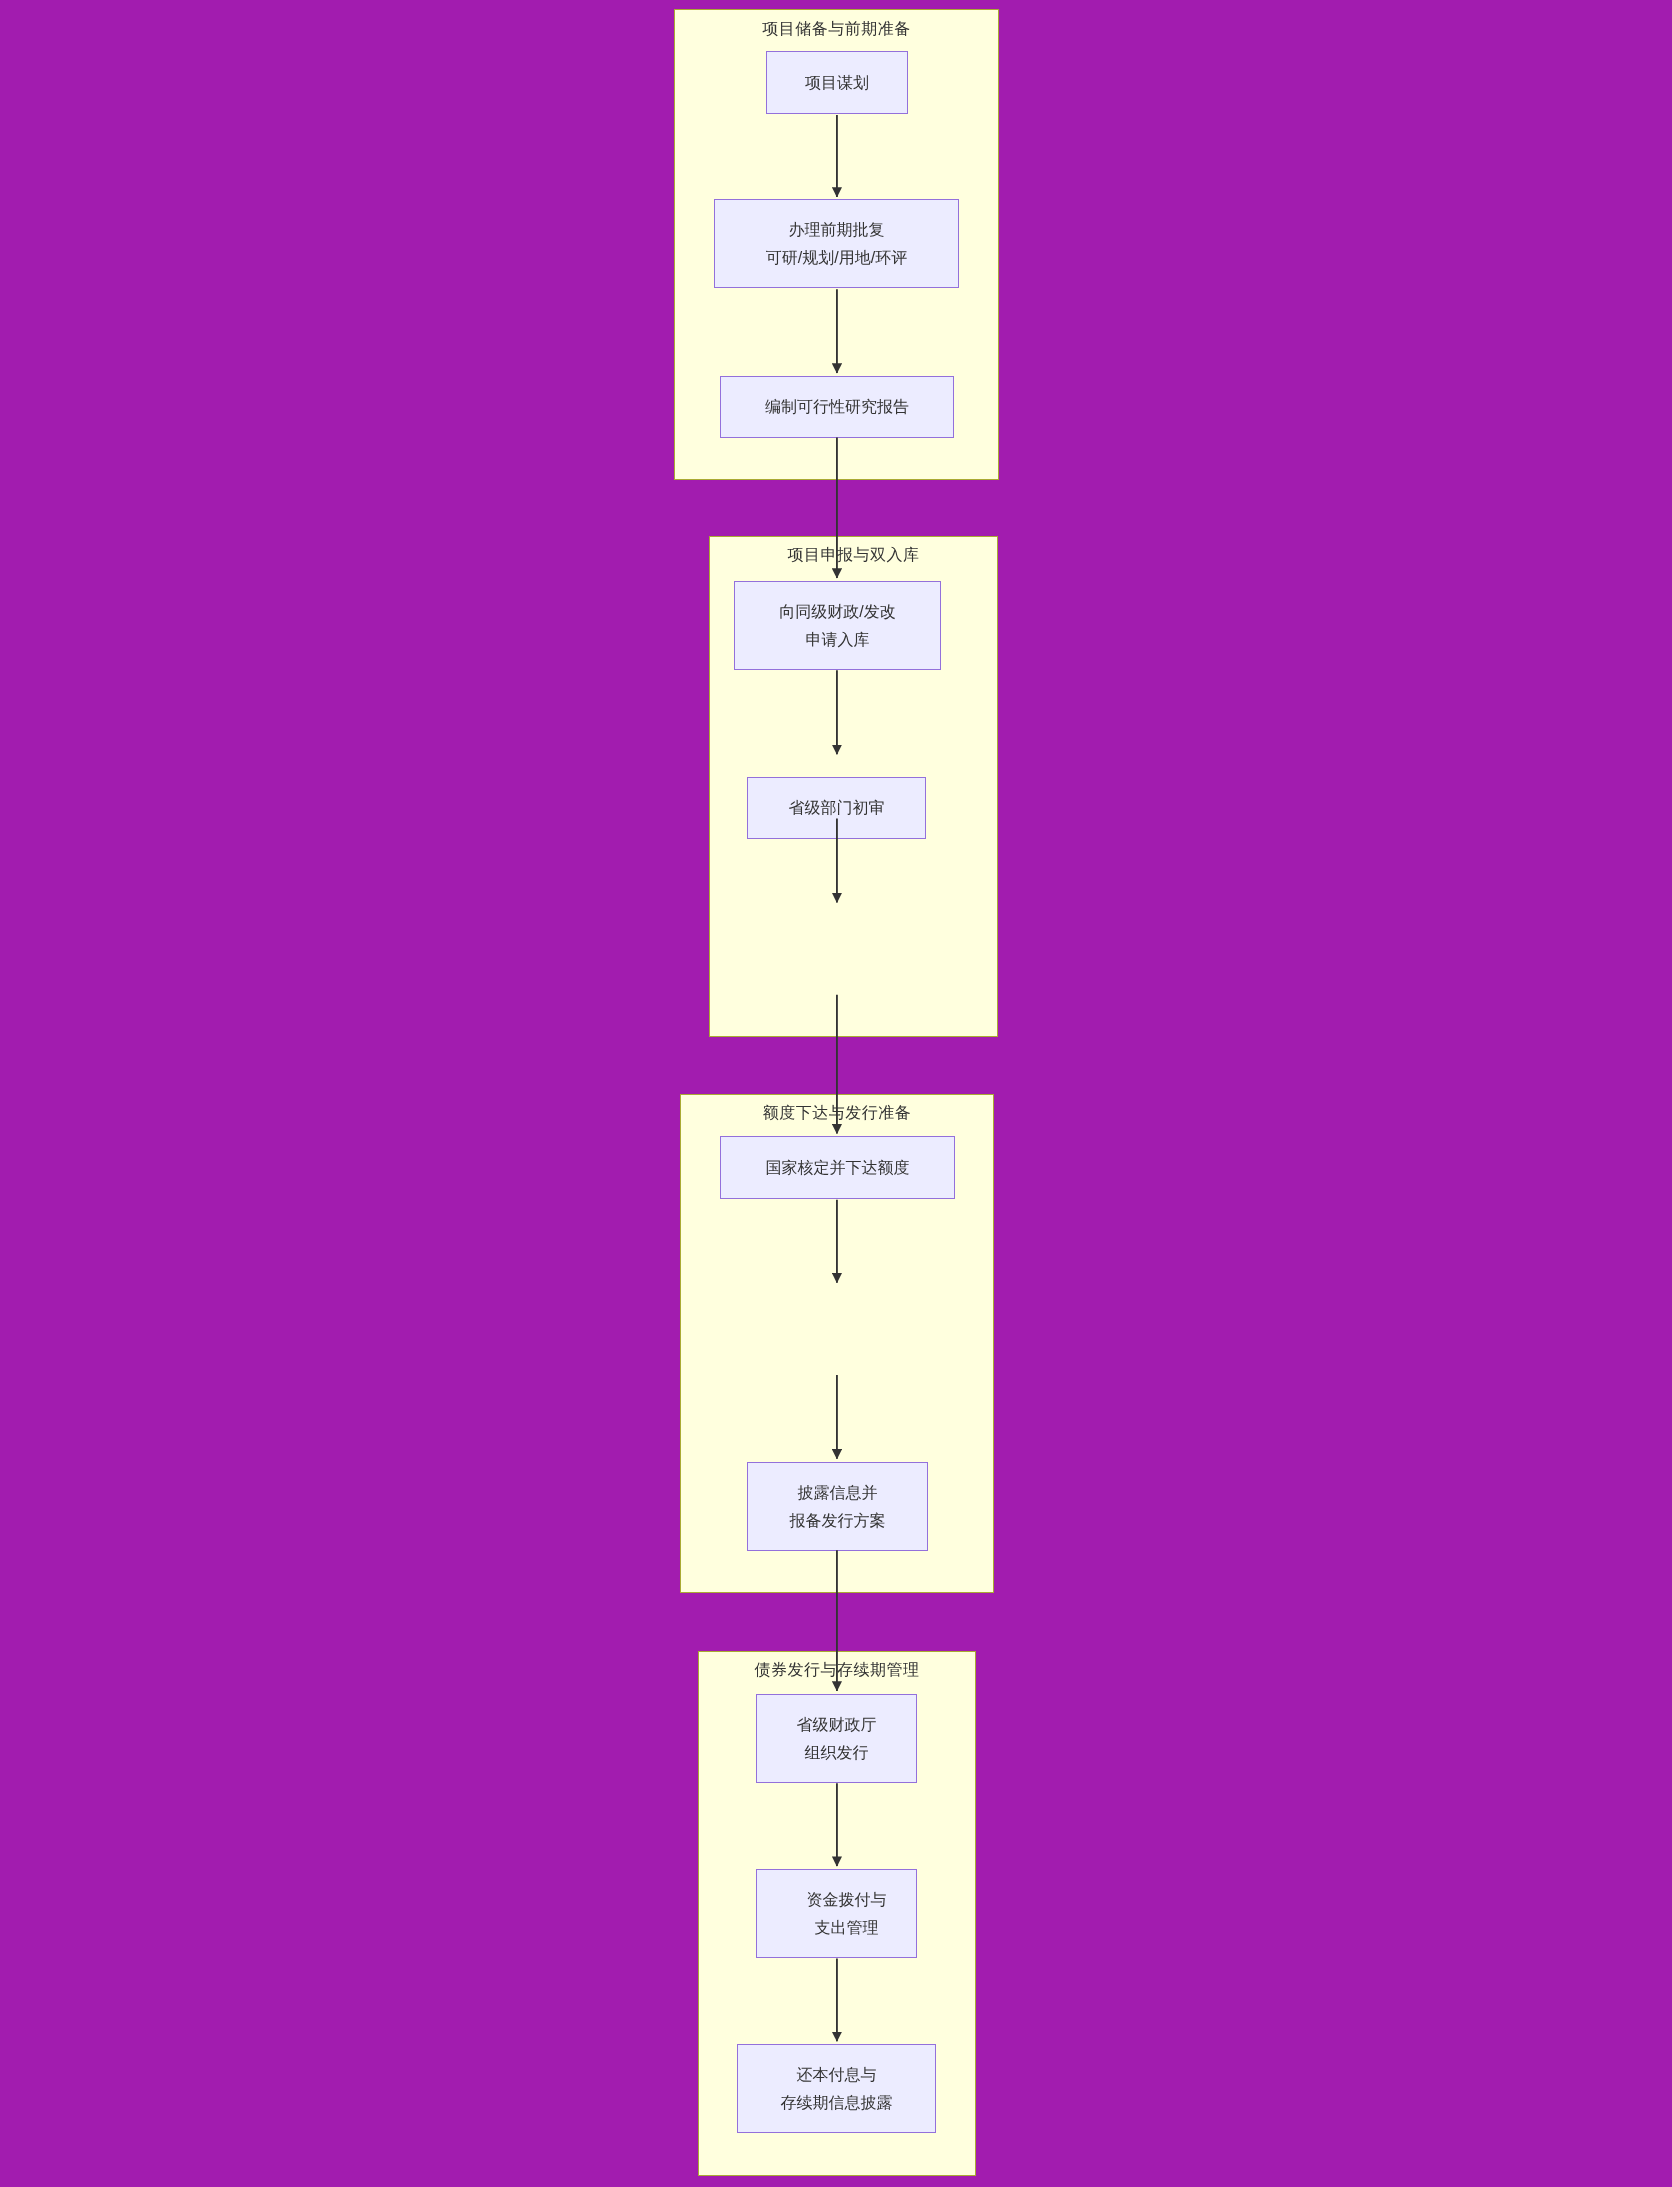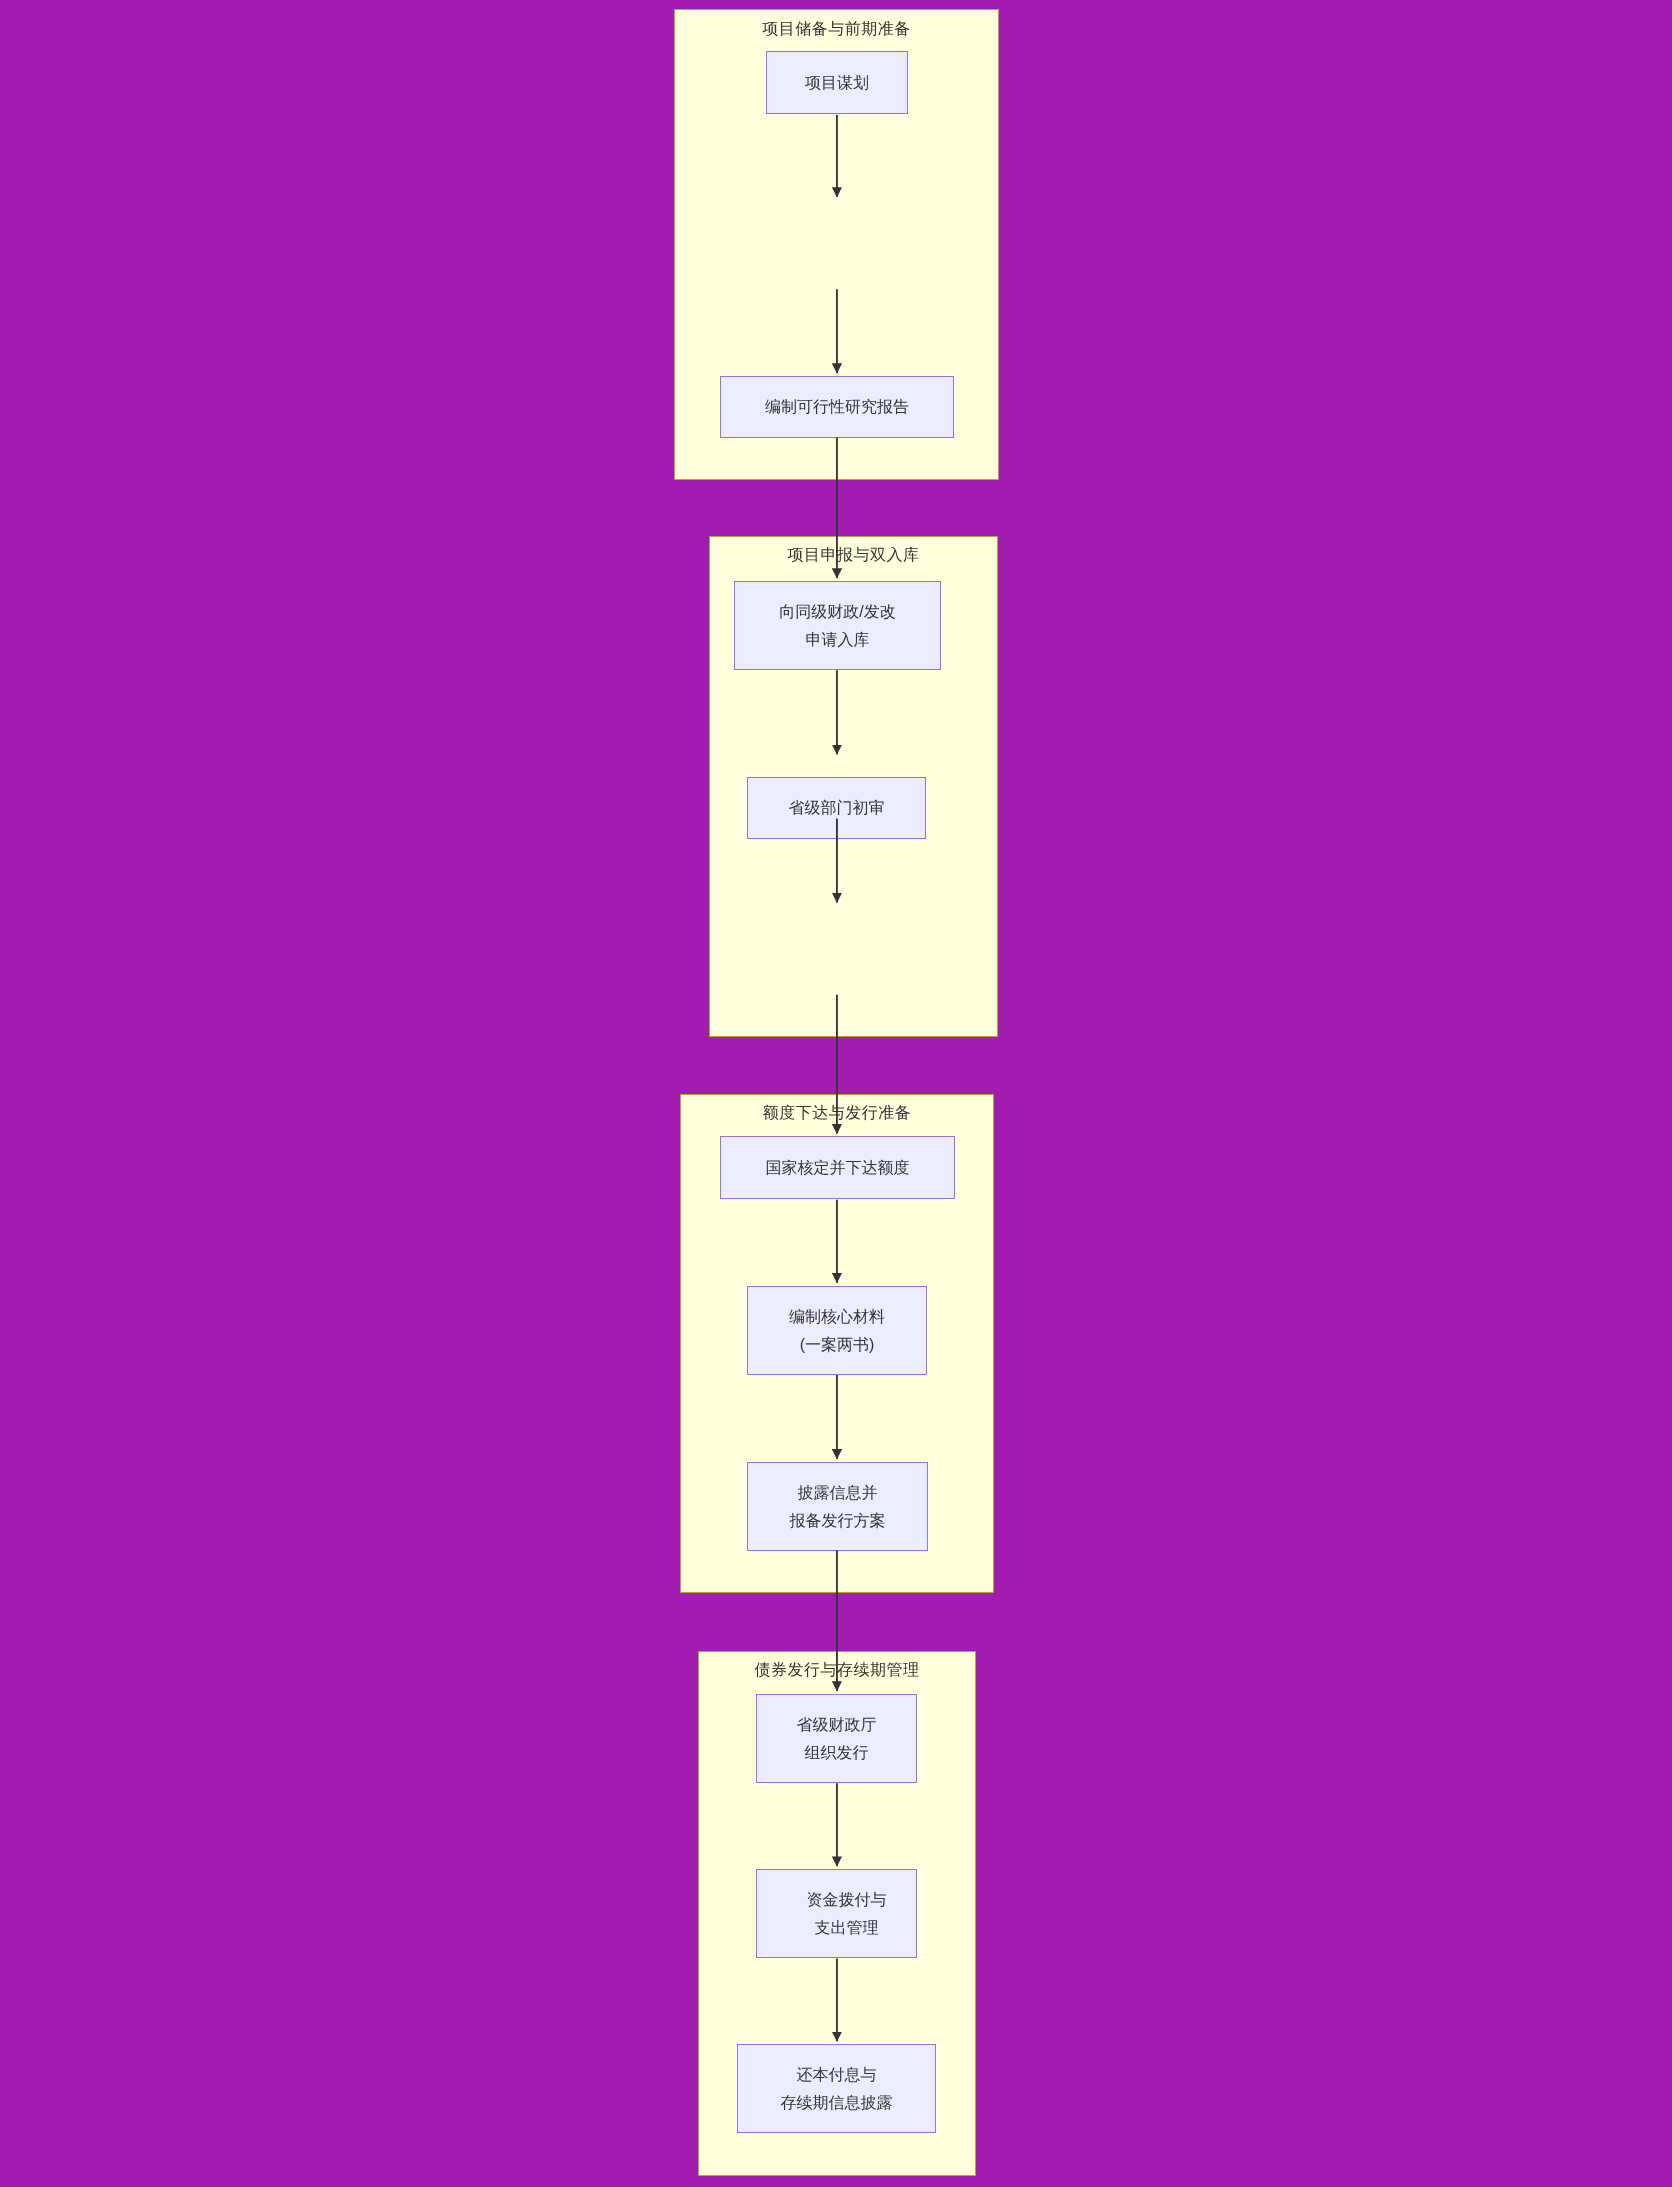--- a/index.html
+++ b/index.html
@@ -74,33 +74,33 @@
   <div class="cluster" style="left:680px; top:1094px; width:314px; height:499px;">
     <div class="cluster-title">额度下达与发行准备</div>
   </div>
 
   <div class="cluster" style="left:698px; top:1651px; width:278px; height:525px;">
     <div class="cluster-title">债券发行与存续期管理</div>
   </div>
 
   <div class="node" style="left:766px; top:51px; width:142px; height:63px;">项目谋划</div>
 
+  <div class="node" style="left:714px; top:199px; width:245px; height:89px;">办理前期批复
+可研/规划/用地/环评</div>
 
   <div class="node" style="left:720px; top:376px; width:234px; height:62px;">编制可行性研究报告</div>
 
   <div class="node" style="left:734px; top:581px; width:207px; height:89px;">向同级财政/发改
 申请入库</div>
 
   <div class="node" style="left:747px; top:757px; width:179px; height:62px;margin-top:20px;">省级部门初审</div>
 
 
   <div class="node" style="left:720px; top:1136px; width:235px; height:63px;">国家核定并下达额度</div>
 
-  <div class="node" style="left:747px; top:1286px; width:180px; height:89px;">编制核心材料
-(一案两书)</div>
 
   <div class="node" style="left:747px; top:1462px; width:181px; height:89px;">披露信息并
 报备发行方案</div>
 
   <div class="node" style="left:756px; top:1694px; width:161px; height:89px;">省级财政厅
 组织发行</div>
 
   <div class="node" style="left:756px; top:1869px; width:161px; height:89px;padding-left:20px;">资金拨付与
 支出管理</div>
 

